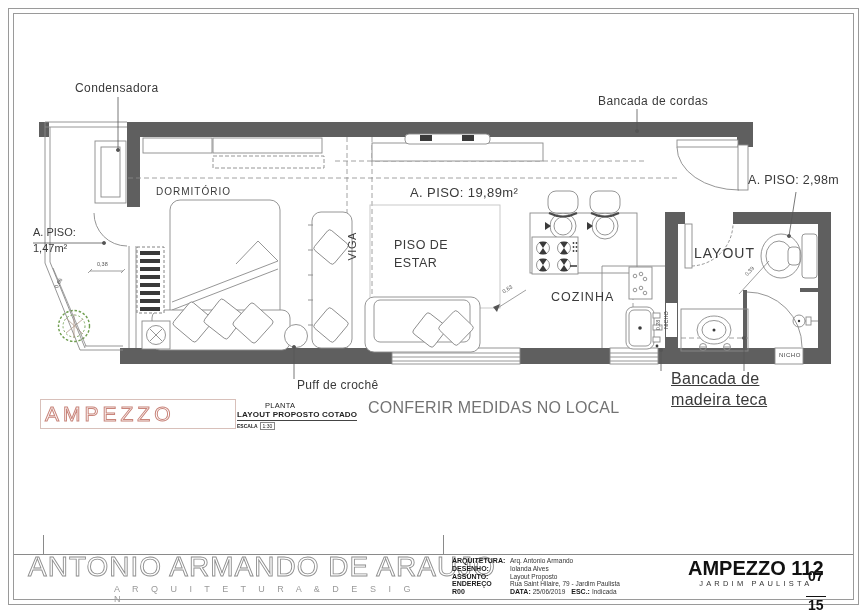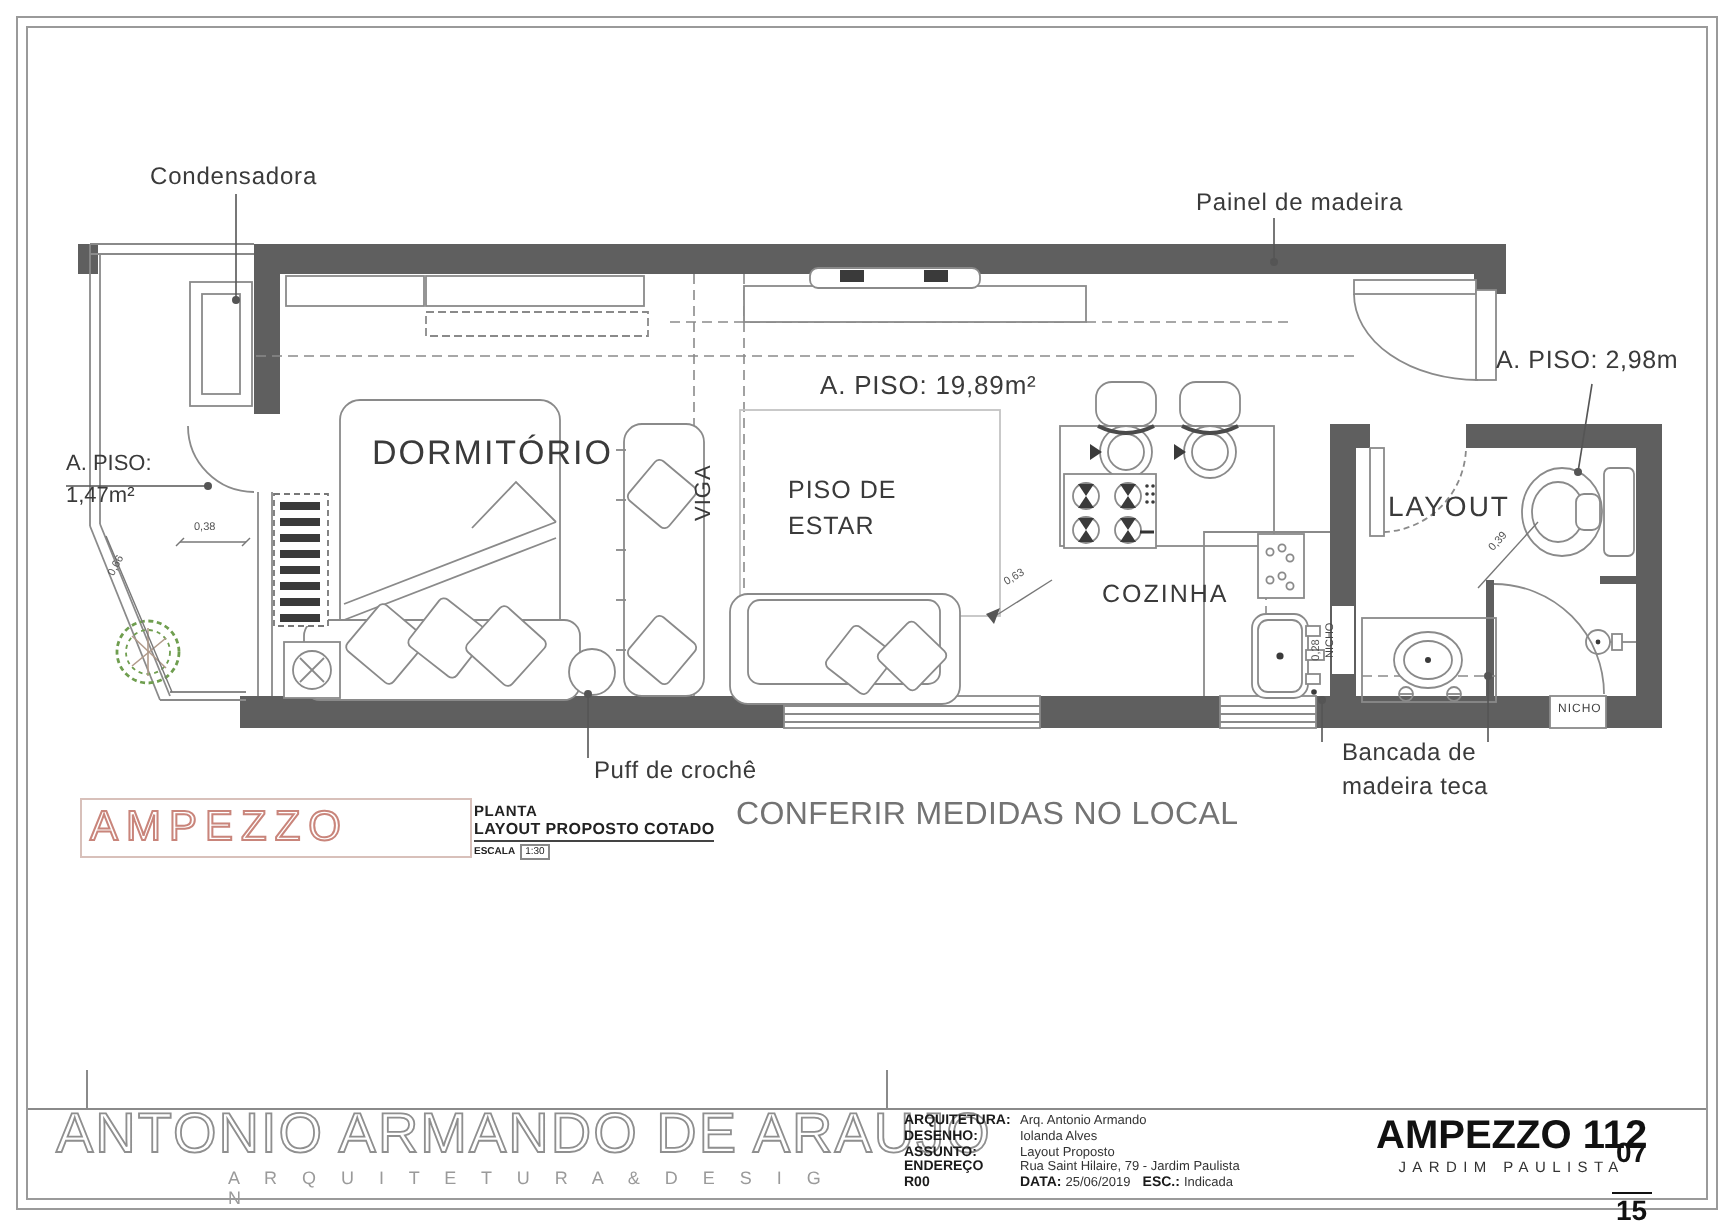--- a/index.html
+++ b/index.html
@@ -18,21 +18,21 @@
   .dk{fill:#3a3a3a;}
   .dimln{stroke:#777;stroke-width:0.7;}
   
   .frameline{position:absolute;left:14px;top:554px;width:839px;border-top:1px solid #8a8a8a;}
   .tick{position:absolute;top:535px;height:19px;border-left:1px solid #8a8a8a;}
   .ampezzo-box{position:absolute;left:40px;top:399px;width:190px;height:28px;
       border:1px solid #d8c0ba;line-height:28px;padding-left:4px;overflow:hidden;
       font-size:21px;letter-spacing:4px;word-spacing:12px;color:#ffffff;
       -webkit-text-stroke:1px var(--accent);}
   .planta{position:absolute;left:237px;top:401px;color:#222;}
-  .planta .r1{font-size:7.5px;font-weight:bold;letter-spacing:.3px;}
+  .planta .r1{font-size:7.5px;font-weight:normal;letter-spacing:.3px;margin-left:28px;}
   .planta .r2{font-size:8px;font-weight:bold;letter-spacing:.2px;border-bottom:1px solid #444;
       padding-bottom:1px;width:max-content;}
   .planta .r3{margin-top:1px;font-size:5px;font-weight:bold;display:flex;align-items:center;gap:2px;}
   .planta .r3 .sc{border:1px solid #888;padding:0 2px;font-weight:normal;}
   .conferir{position:absolute;left:368px;top:399px;font-size:16px;color:#737373;letter-spacing:.2px;}
   .logo{position:absolute;left:28px;top:551px;width:402px;}
   .logo .name{font-size:28px;color:#ffffff;-webkit-text-stroke:0.9px #8f8f8f;
       letter-spacing:1px;white-space:nowrap;}
   .logo .sub{margin-left:86px;margin-top:1px;font-size:9px;letter-spacing:5px;color:#9a9a9a;}
   .info{position:absolute;left:452px;top:557px;font-size:6.5px;color:#333;}
@@ -300,37 +300,37 @@
       <line x1="294" y1="347" x2="294" y2="379"></line>
         <circle cx="294" cy="347" r="1.6" fill="#555"></circle>
       <line x1="744" y1="338" x2="744" y2="371"></line>
         <circle cx="744" cy="338" r="1.6" fill="#555"></circle>
       <line x1="661" y1="350" x2="661" y2="371"></line>
         <circle cx="661" cy="350" r="1.6" fill="#555"></circle>
     </g>
   </svg>
 
   <div class="lbl" style="left:75px;top:82px;font-size:12px;letter-spacing:.4px;">Condensadora</div>
-  <div class="lbl" style="left:598px;top:95px;font-size:12px;letter-spacing:.4px;">Painel de madeira</div>
-  <div class="lbl" style="left:186px;top:186px;font-size:17px;letter-spacing:1px;margin-top:31px;">DORMITÓRIO</div>
+  <div class="lbl" style="left:598px;top:95px;font-size:12px;letter-spacing:.4px;">Bancada de cordas</div>
+  <div class="lbl" style="left:156px;top:186px;font-size:10px;letter-spacing:1px;">DORMITÓRIO</div>
   <div class="lbl" style="left:410px;top:186px;font-size:13px;letter-spacing:.4px;">A. PISO: 19,89m²</div>
   <div class="lbl" style="left:748px;top:173px;font-size:12.5px;letter-spacing:.3px;">A. PISO: 2,98m</div>
   <div class="lbl" style="left:33px;top:226px;font-size:11px;">
     <div>A. PISO:</div>
     <div style="margin-top:3px;">1,47m²</div>
   </div>
   <div class="lbl" style="left:338px;top:240px;font-size:11px;letter-spacing:.5px;transform:rotate(-90deg);">VIGA</div>
   <div class="lbl" style="left:394px;top:238px;font-size:12.5px;letter-spacing:.5px;">
     <div>PISO DE</div>
     <div style="margin-top:4px;">ESTAR</div>
   </div>
   <div class="lbl" style="left:551px;top:290px;font-size:12.5px;letter-spacing:1px;">COZINHA</div>
   <div class="lbl" style="left:694px;top:245px;font-size:14px;letter-spacing:1px;">LAYOUT</div>
   <div class="lbl" style="left:297px;top:379px;font-size:12px;letter-spacing:.3px;">Puff de crochê</div>
-  <div class="lbl" style="left:671px;top:370px;font-size:12px;letter-spacing:.3px;">
+  <div class="lbl" style="left:671px;top:370px;font-size:16px;letter-spacing:.3px;text-decoration:underline;">
     <div>Bancada de</div>
     <div style="margin-top:3px;">madeira teca</div>
   </div>
   <div class="lbl" style="left:657px;top:317px;font-size:5.5px;color:#444;transform:rotate(-90deg);">NICHO</div>
   <div class="lbl" style="left:779px;top:352px;font-size:6px;letter-spacing:.5px;color:#444;">NICHO</div>
 
   <div class="dim" style="left:97px;top:261px;">0,38</div>
   <div class="dim" style="left:53px;top:280px;transform:rotate(-62deg);">0,66</div>
   <div class="dim" style="left:502px;top:286px;transform:rotate(-31deg);">0,63</div>
   <div class="dim" style="left:653px;top:322px;transform:rotate(-90deg);">0,28</div>

